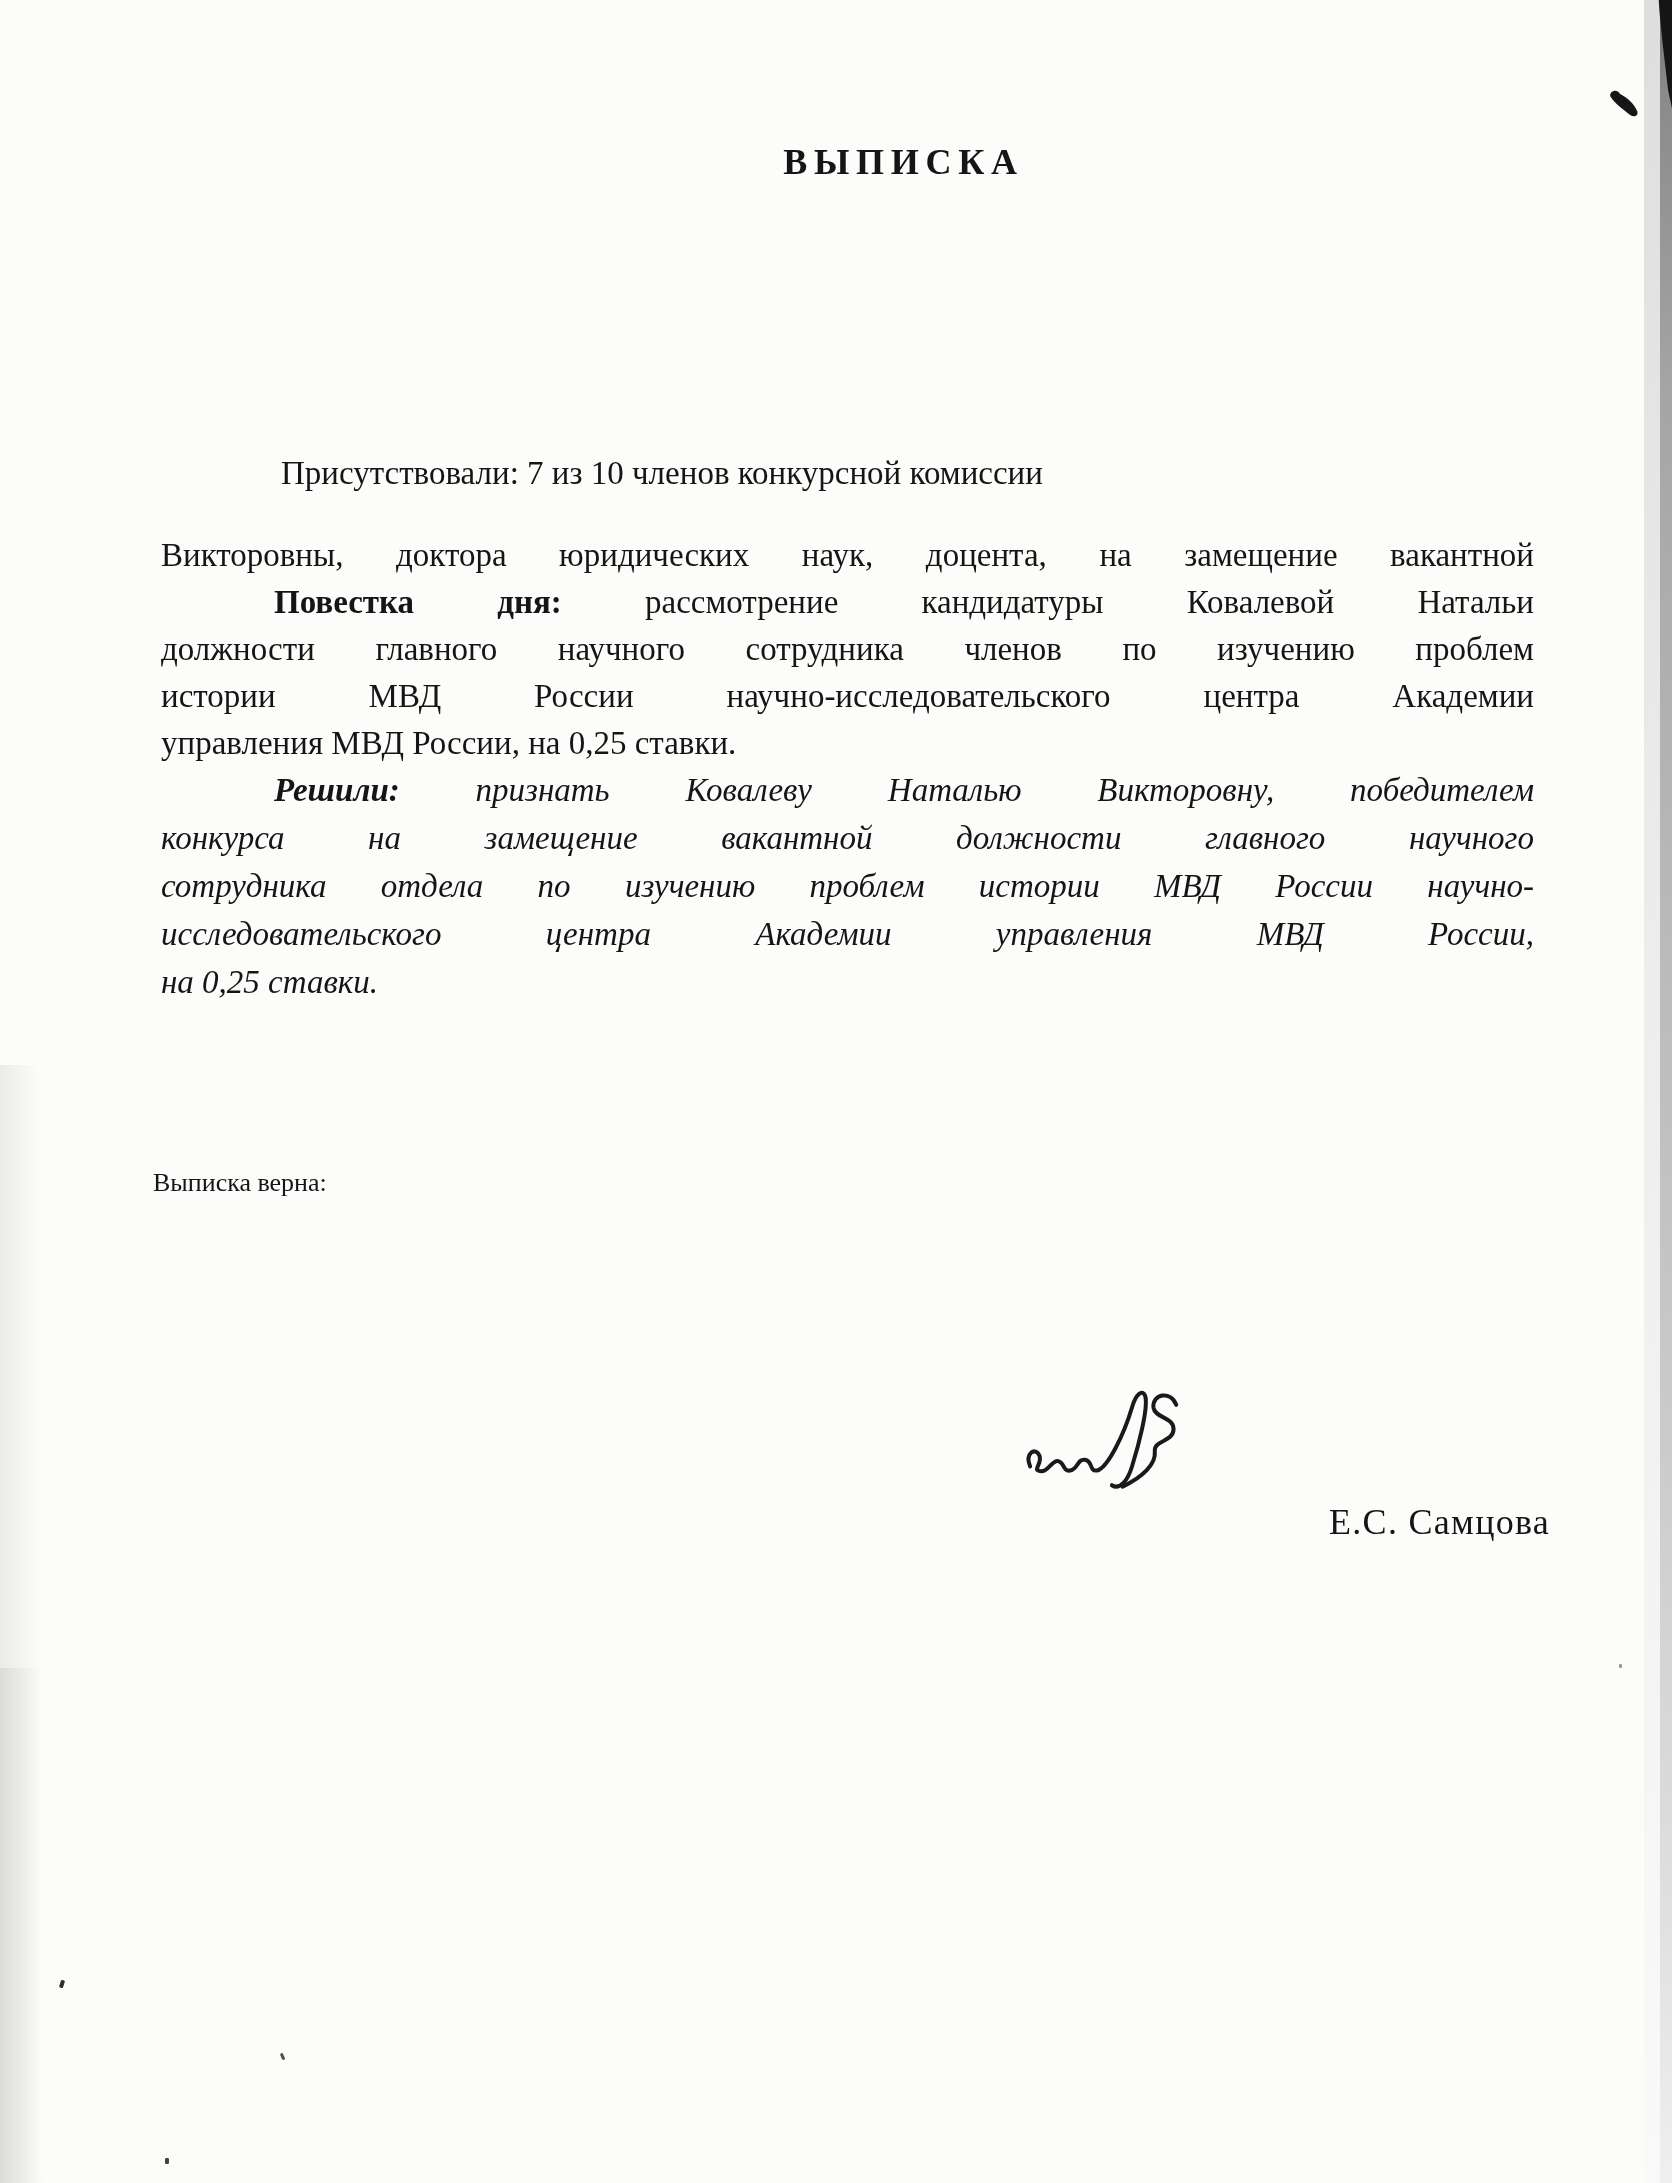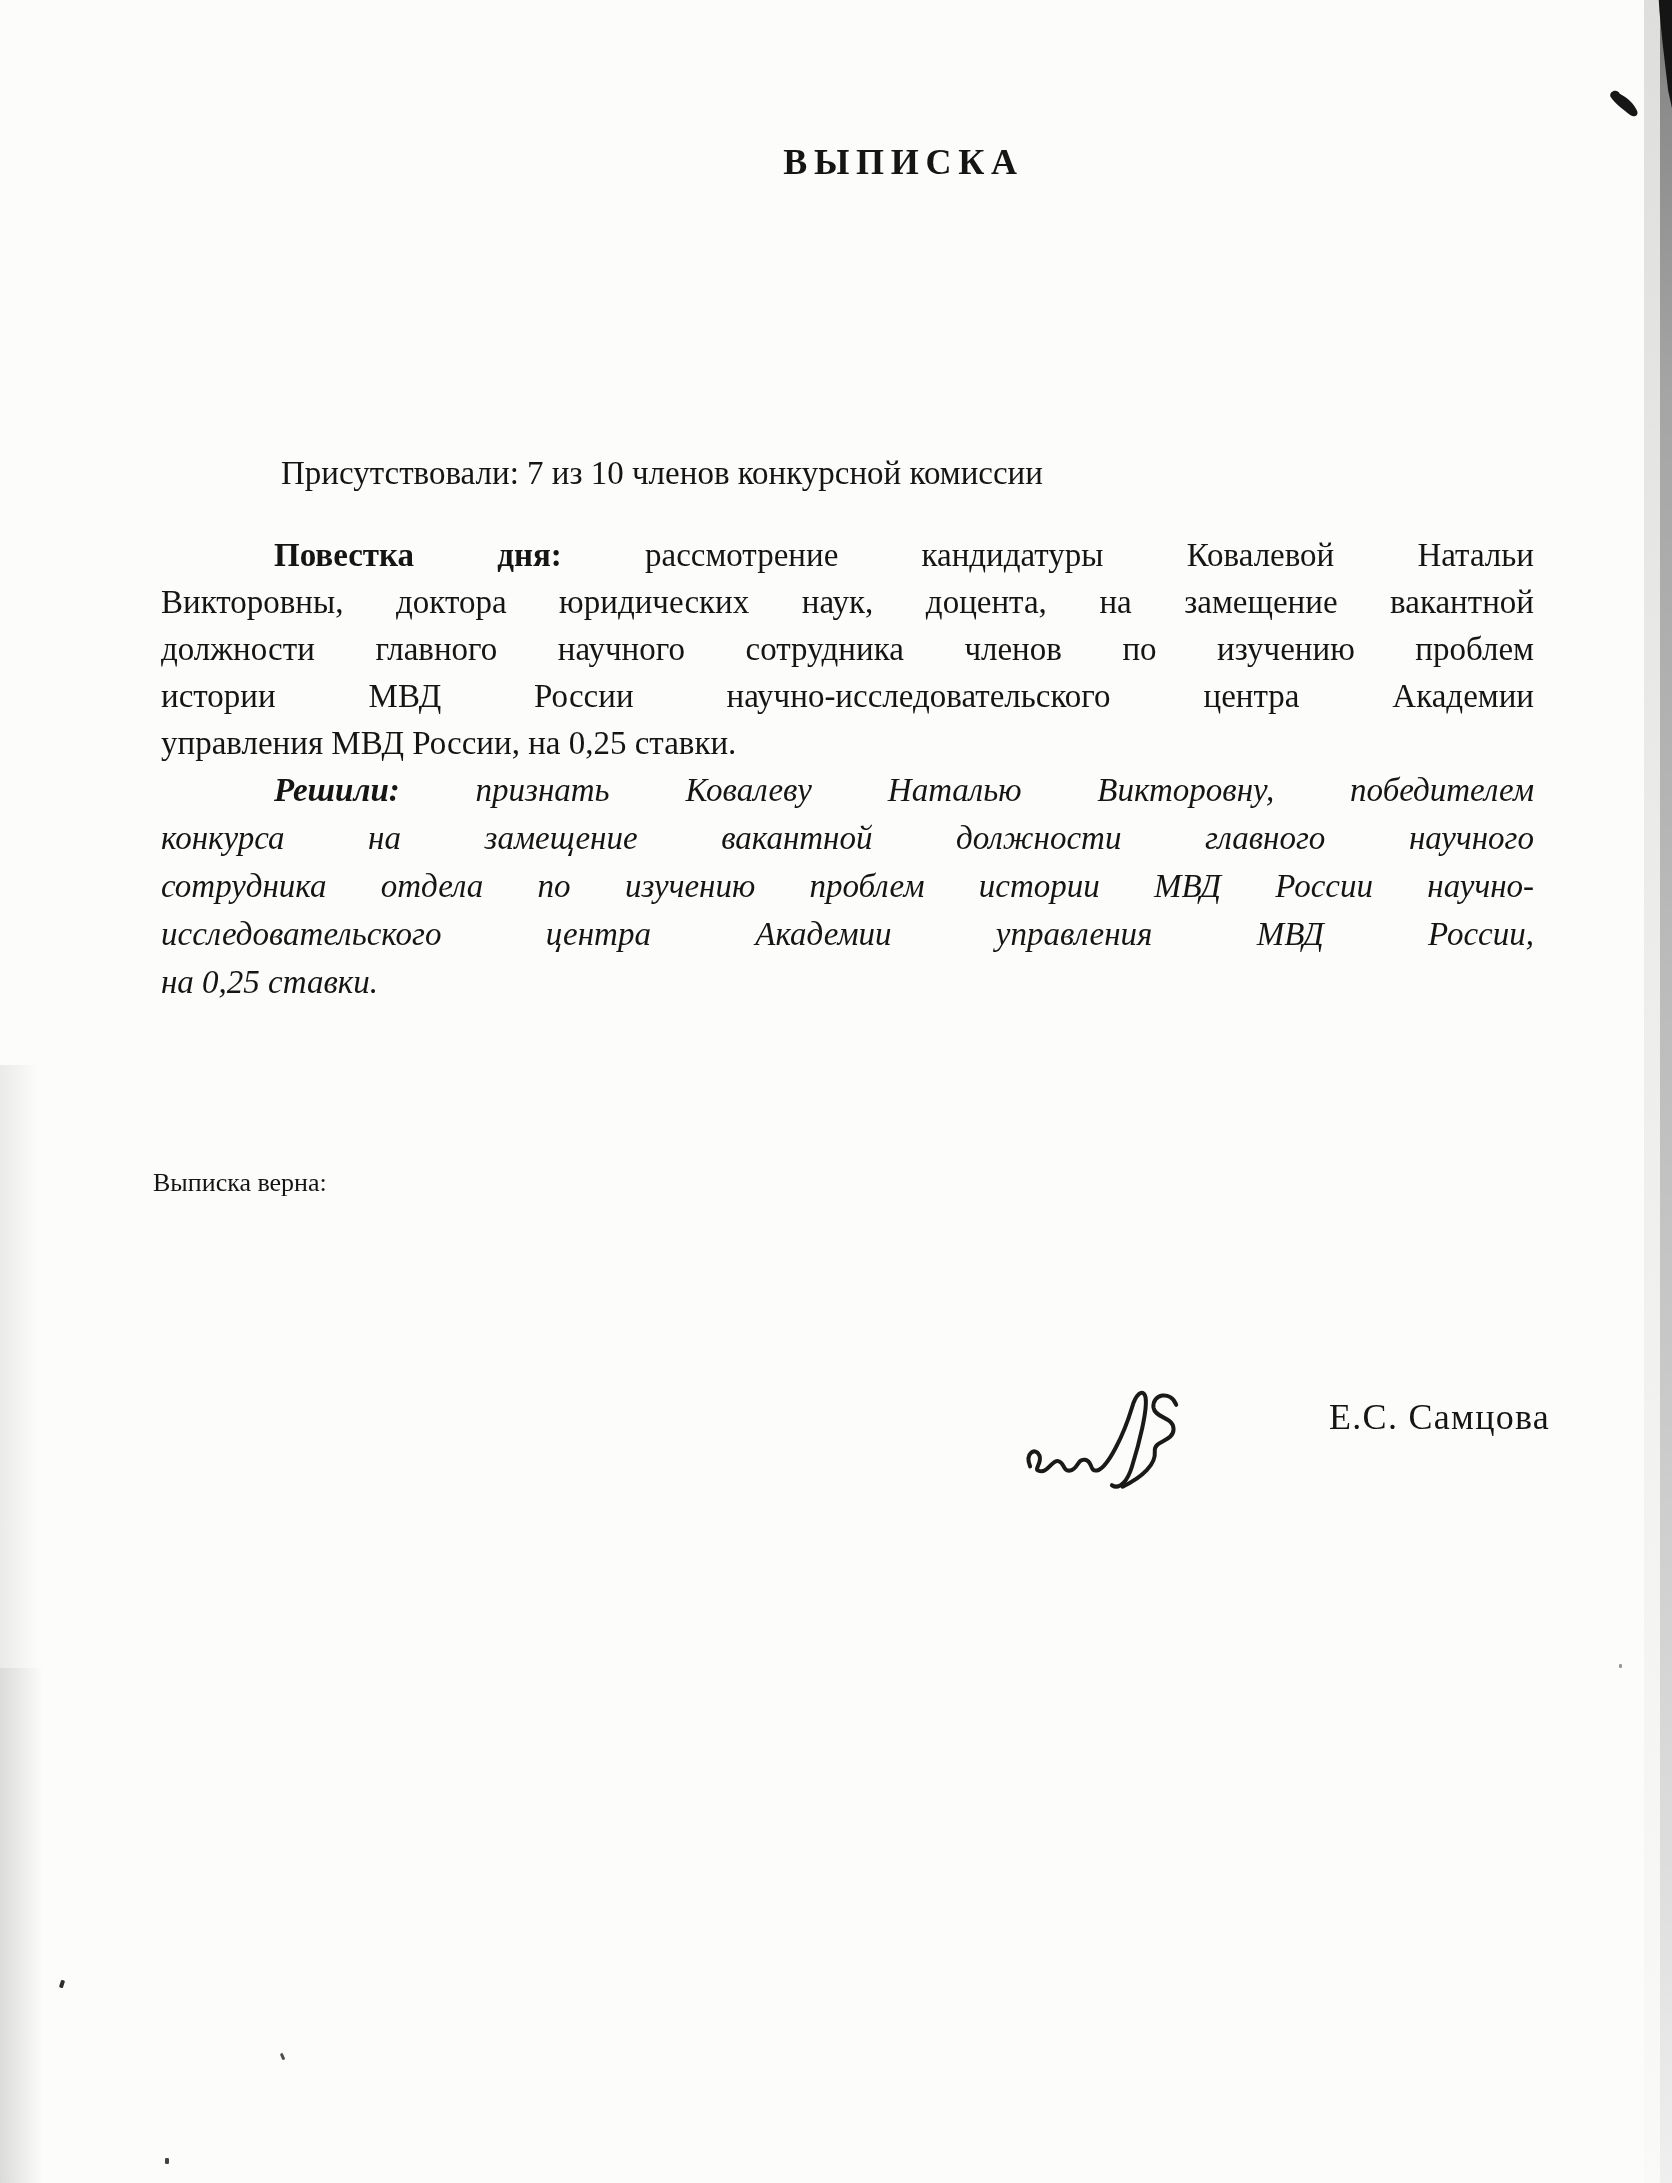--- a/index.html
+++ b/index.html
@@ -41,21 +41,21 @@
     position:absolute;left:153px;top:1159px;
     font-size:26px;line-height:47px;
   }
   .signatory{
     position:absolute;left:144px;top:1247px;width:871px;
     font-size:33px;
   }
   .signatory .sl{display:block;line-height:51px;height:51px;white-space:nowrap;}
   .signatory .bold{font-weight:bold;}
   .signatory-name{
-    position:absolute;left:1329px;top:1390px;
+    position:absolute;left:1329px;top:1495px;
     font-size:36px;line-height:54px;letter-spacing:1.3px;white-space:nowrap;
   }
   .signature-svg{position:absolute;left:1018px;top:1378px;}
   
   .pen-mark-svg{position:absolute;left:1605px;top:87px;}
   .edge-right-outer{
     position:absolute;right:0;top:0;width:13.4px;height:2183px;
     background:linear-gradient(to bottom,
       #6e6e6e 0,#8a8a8a 4%,#a5a5a5 18%,#b9b9b9 42%,
       #cbcbcb 66%,#dedede 86%,#efefef 100%);
@@ -88,22 +88,22 @@
 <body>
 
 <div class="page">
 
   <div class="title-block">ВЫПИСКА</div>
 
 
   <div class="attendance">Присутствовали: 7 из 10 членов конкурсной комиссии</div>
 
   <div class="para agenda">
+    <div class="pl jl">Викторовны, доктора юридических наук, доцента, на замещение вакантной</div>
     <div class="pl jl first"><span class="lead">Повестка дня:</span> <span>рассмотрение кандидатуры Ковалевой Натальи</span></div>
-    <div class="pl jl">Викторовны, доктора юридических наук, доцента, на замещение вакантной</div>
     <div class="pl jl">должности главного научного сотрудника членов по изучению проблем</div>
     <div class="pl jl">истории МВД России научно-исследовательского центра Академии</div>
     <div class="pl">управления МВД России, на 0,25 ставки.</div>
   </div>
 
   <div class="para decision">
     <div class="pl jl first"><span class="lead">Решили:</span> <span>признать Ковалеву Наталью Викторовну, победителем</span></div>
     <div class="pl jl">конкурса на замещение вакантной должности главного научного</div>
     <div class="pl jl">сотрудника отдела по изучению проблем истории МВД России научно-</div>
     <div class="pl jl">исследовательского центра Академии управления МВД России,</div>

